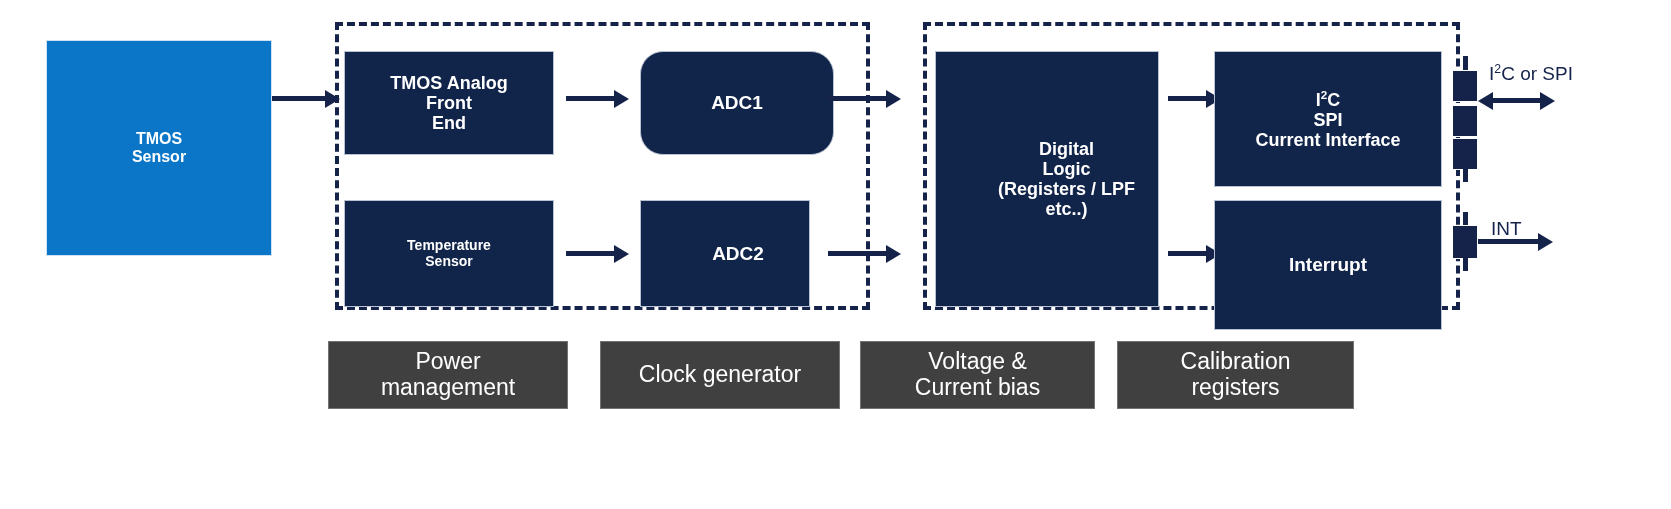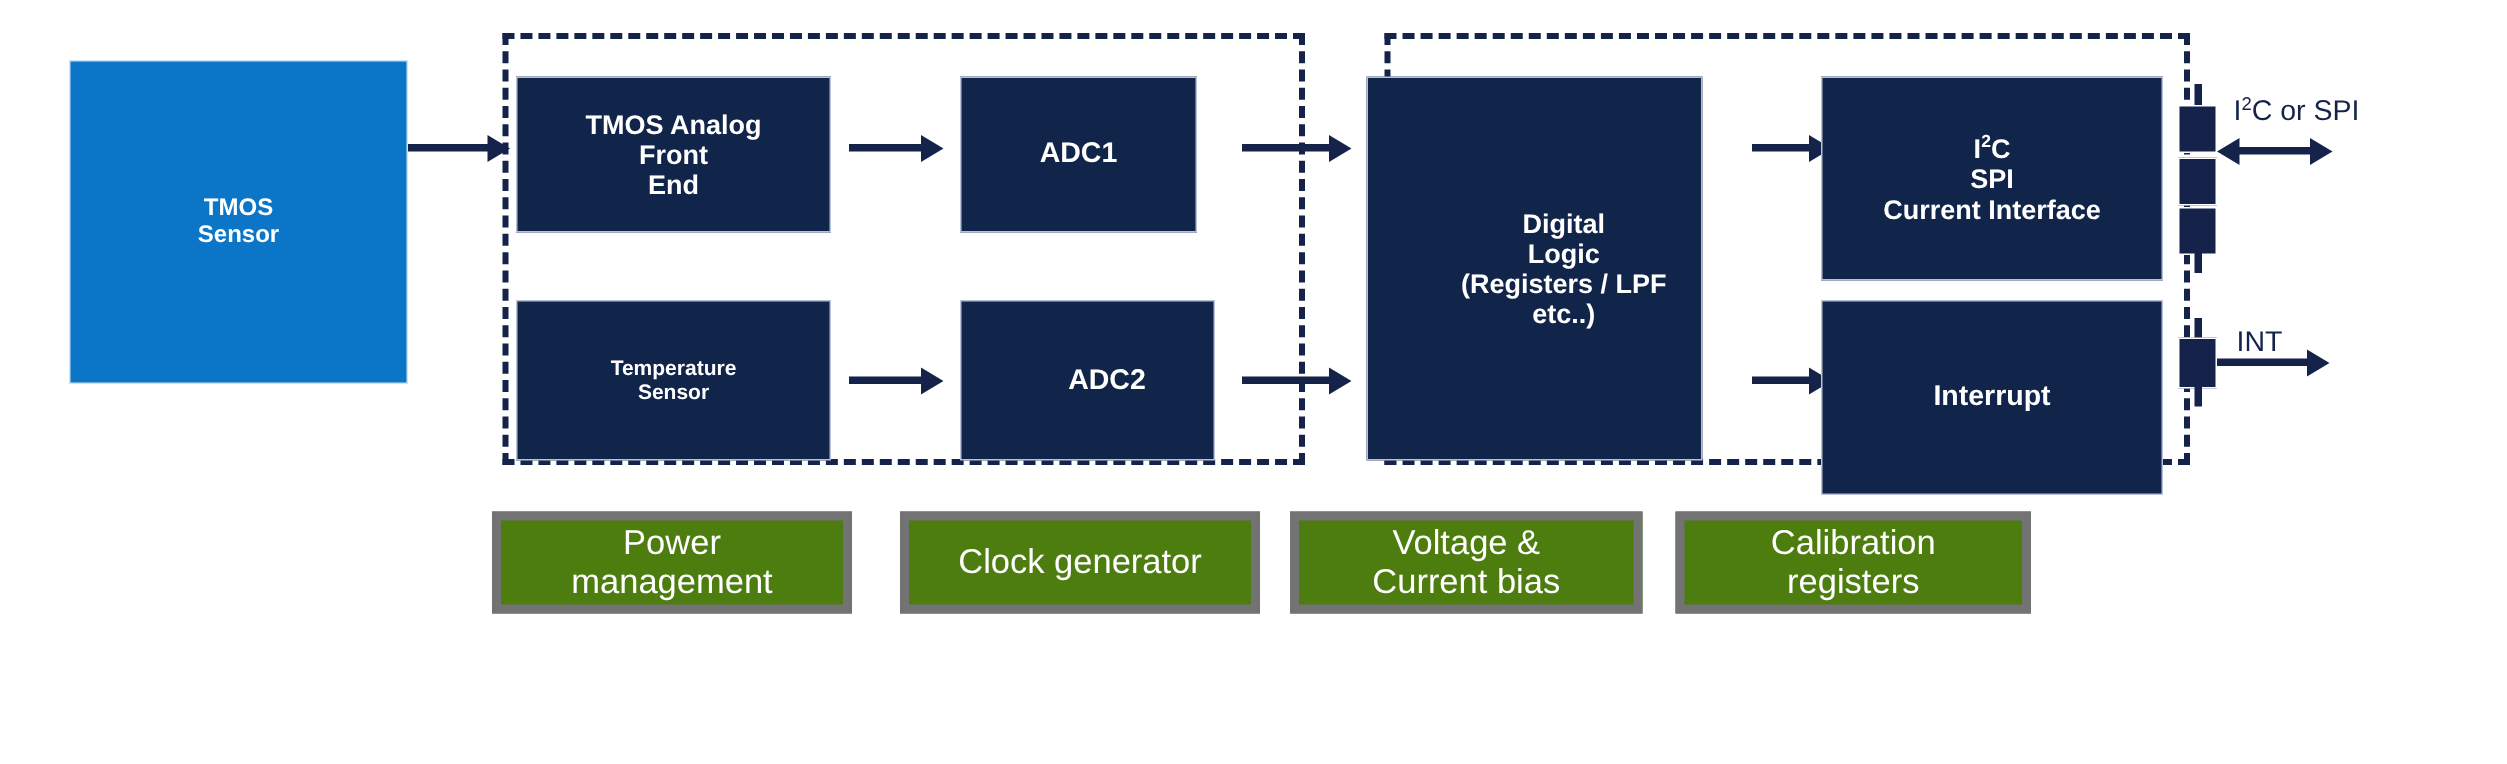--- a/index.html
+++ b/index.html
@@ -35,22 +35,22 @@
     background: #112449;
     border: 1px solid #b9c2d2;
     font-weight: bold;
   }
   .blk-blue {
     background: #0b76c8;
     border: 1px solid #cfe2f2;
     font-weight: bold;
   }
   .blk-bottom {
-    background: #4d7c0f;
-    border: 6px solid #737373;
+    background: #404040;
+    border: 1px solid #737373;
     font-weight: normal;
   }
 
   
   .dashed-box {
     position: absolute;
     box-sizing: border-box;
     border: 4px dashed #15234a;
     background: transparent;
   }
@@ -123,33 +123,33 @@
 
   <div class="blk blk-navy" style="left:344px; top:200px; width:210px; height:107px; font-size:14px;">Temperature
 Sensor</div>
 
   <div class="hline" style="left:566px; top:96px; width:50px;"></div>
   <div class="arrowhead-r" style="left:614px; top:90px;"></div>
 
   <div class="hline" style="left:566px; top:251px; width:50px;"></div>
   <div class="arrowhead-r" style="left:614px; top:245px;"></div>
 
-  <div class="blk blk-navy" style="left:640px; top:51px; width:158px; height:104px; font-size:19px;">ADC1</div>
+  <div class="blk blk-navy" style="left:640px; top:51px; width:194px; height:104px; font-size:19px;border-radius:23px;">ADC1</div>
 
   <div class="blk blk-navy" style="left:640px; top:200px; width:170px; height:107px; font-size:19px;padding-left:26px;">ADC2</div>
 
   <div class="hline" style="left:828px; top:96px; width:60px;"></div>
   <div class="arrowhead-r" style="left:886px; top:90px;"></div>
 
   <div class="hline" style="left:828px; top:251px; width:60px;"></div>
   <div class="arrowhead-r" style="left:886px; top:245px;"></div>
 
   <div class="dashed-box" style="left:923px; top:22px; width:537px; height:288px;"></div>
 
-  <div class="blk blk-navy" style="left:911px; top:51px; width:224px; height:256px; font-size:18px;padding-left:39px;">Digital
+  <div class="blk blk-navy" style="left:935px; top:51px; width:224px; height:256px; font-size:18px;padding-left:39px;">Digital
 Logic
 (Registers / LPF
 etc..)</div>
 
   <div class="hline" style="left:1168px; top:96px; width:42px;"></div>
   <div class="arrowhead-r" style="left:1206px; top:90px;"></div>
 
   <div class="hline" style="left:1168px; top:251px; width:42px;"></div>
   <div class="arrowhead-r" style="left:1206px; top:245px;"></div>
 

